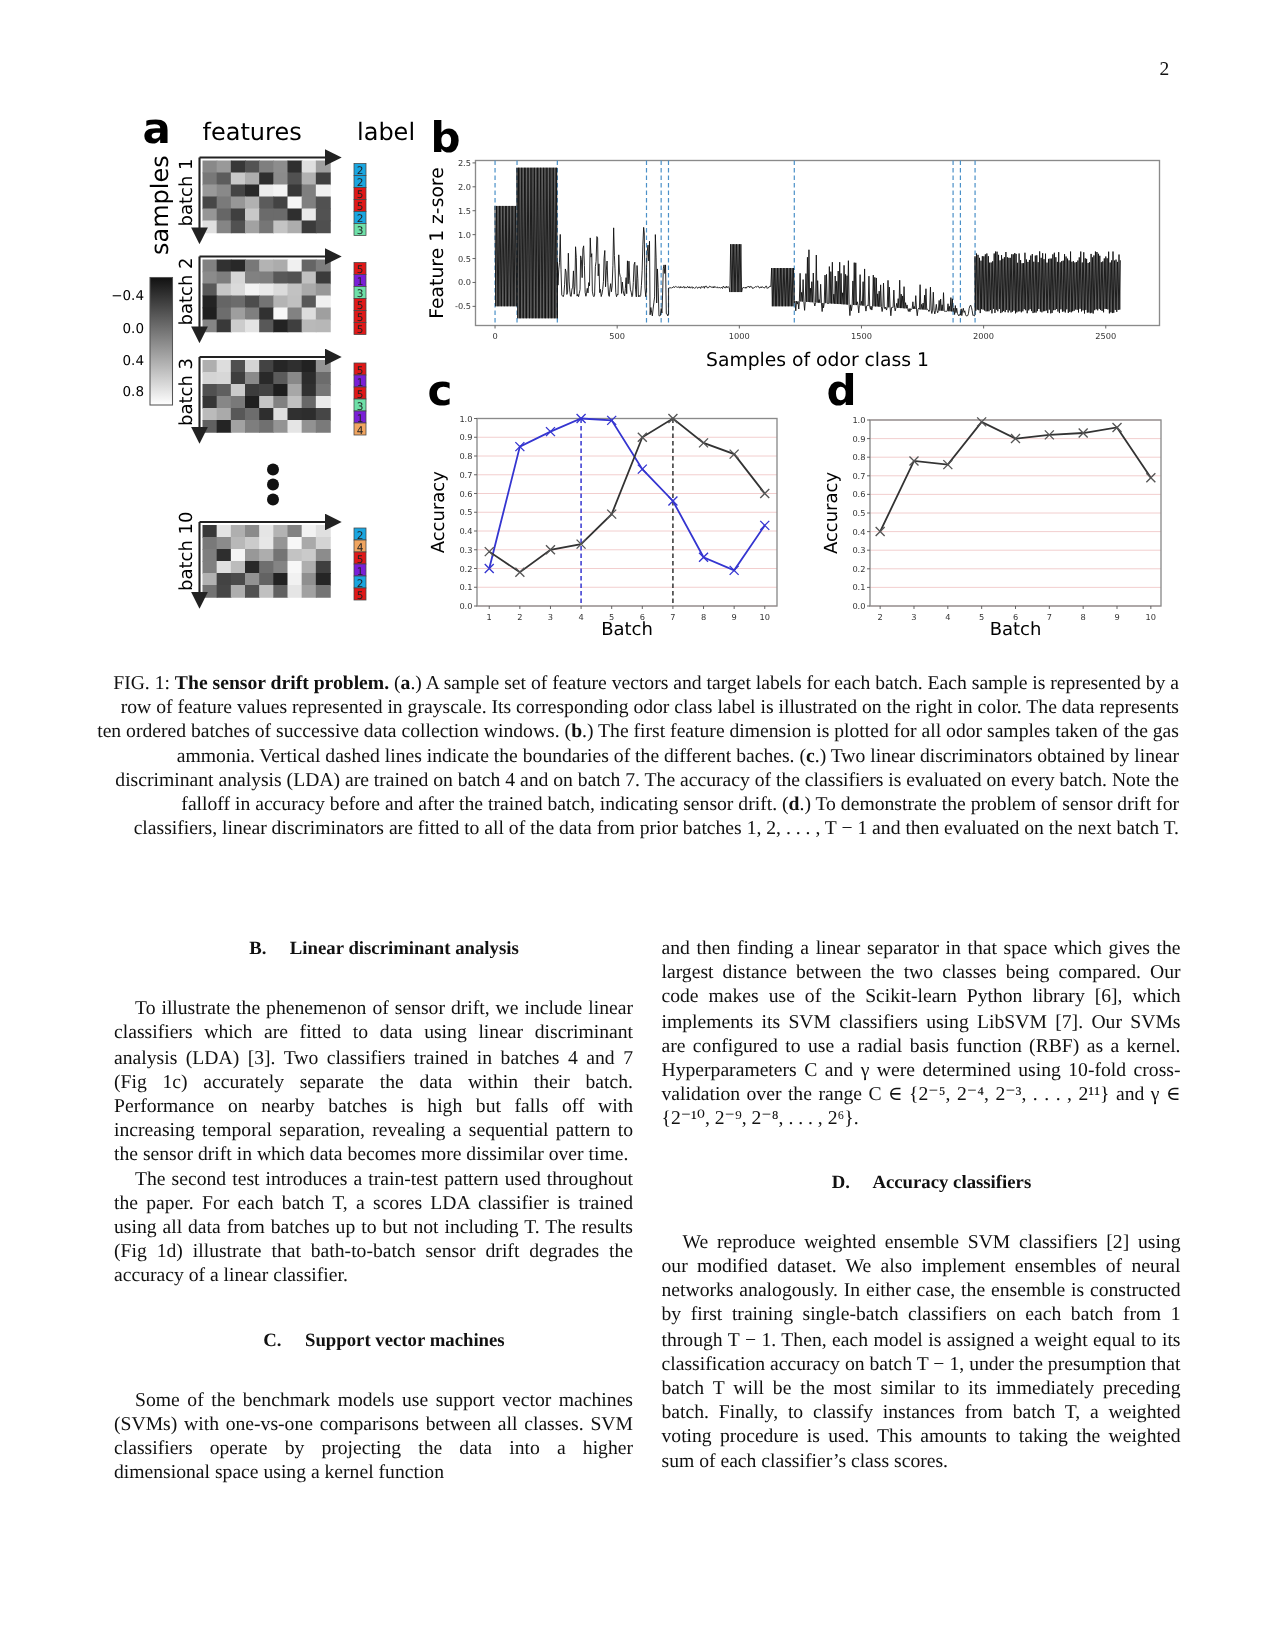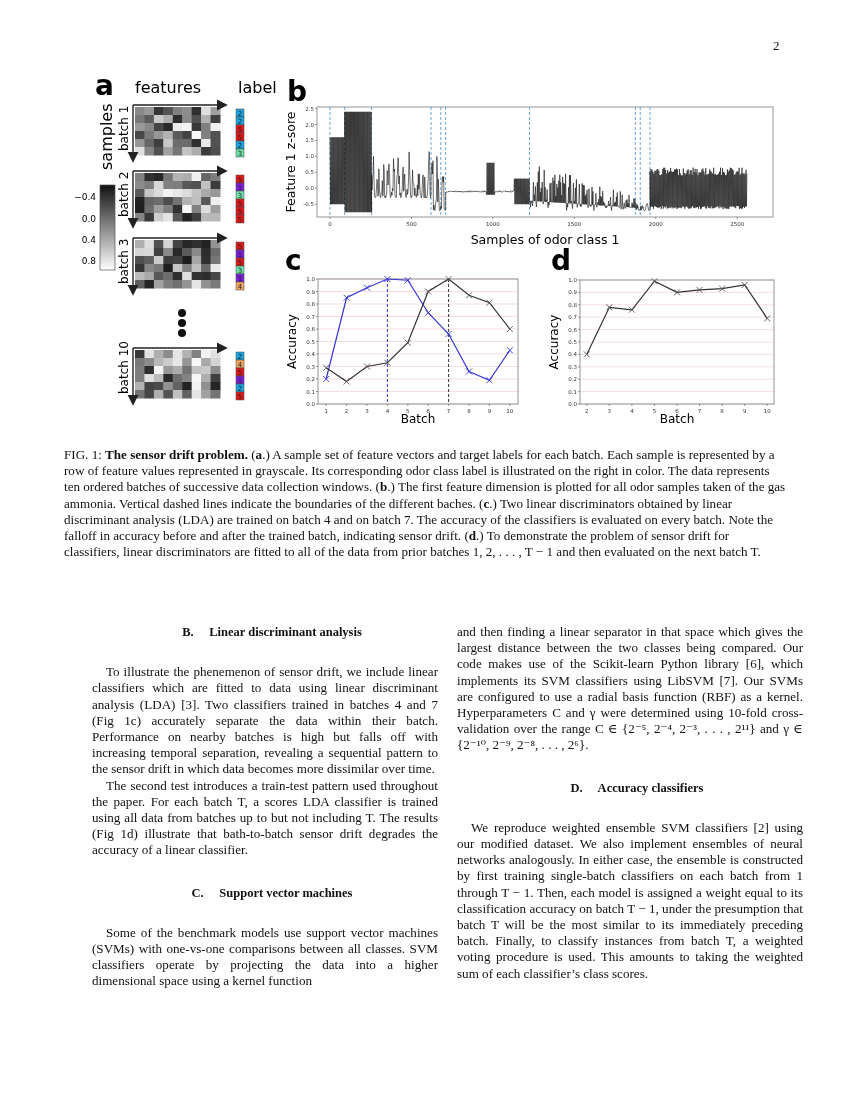--- a/index.html
+++ b/index.html
@@ -1,21 +1,21 @@
 <!DOCTYPE html>
 <html><head>
 <meta charset="utf-8">
 <style>
   html,body{margin:0;padding:0;background:#fff;}
   body{width:850px;height:1100px;position:relative;font-family:"Liberation Serif","DejaVu Serif",serif;color:#111;overflow:hidden;}
   .pagenum{position:absolute;top:38px;left:773px;font-size:13px;}
   .fig{position:absolute;left:0;top:0;width:850px;height:440px;}
   .sans{font-family:"DejaVu Sans","Liberation Sans",sans-serif;}
-  .caption{position:absolute;left:64px;top:447px;width:722px;font-size:13.1px;line-height:16.2px;text-align:left;}
-  .col{position:absolute;font-size:13.1px;line-height:16.2px;text-align:justify;margin-left:16px;}
+  .caption{position:absolute;left:64px;top:447px;width:722px;font-size:13.1px;line-height:16.2px;text-align:right;}
+  .col{position:absolute;font-size:13.1px;line-height:16.2px;text-align:justify;}
   .col p{margin:0;text-indent:14px;}
   .sec{text-align:center;font-weight:bold;font-size:12.5px;margin:0;}
   #colL{left:76px;top:624px;width:346px;}
   #colR{left:441px;top:624px;width:346px;}
 </style>
 </head>
 <body>
 
 <div class="pagenum">2</div>
 

